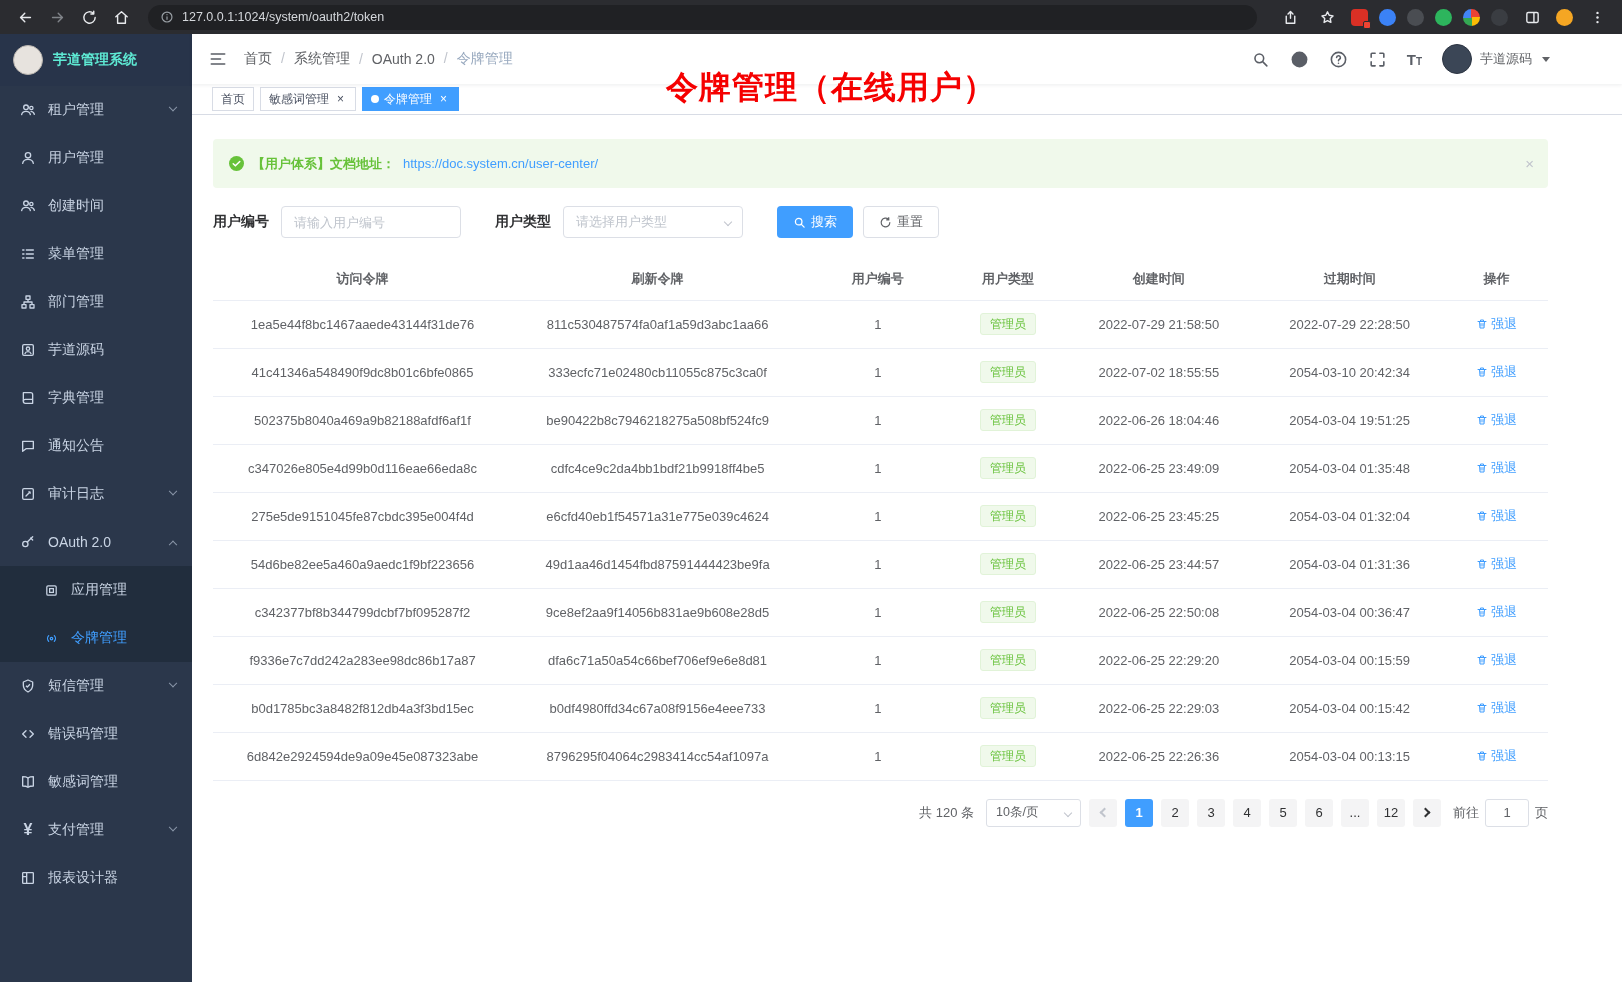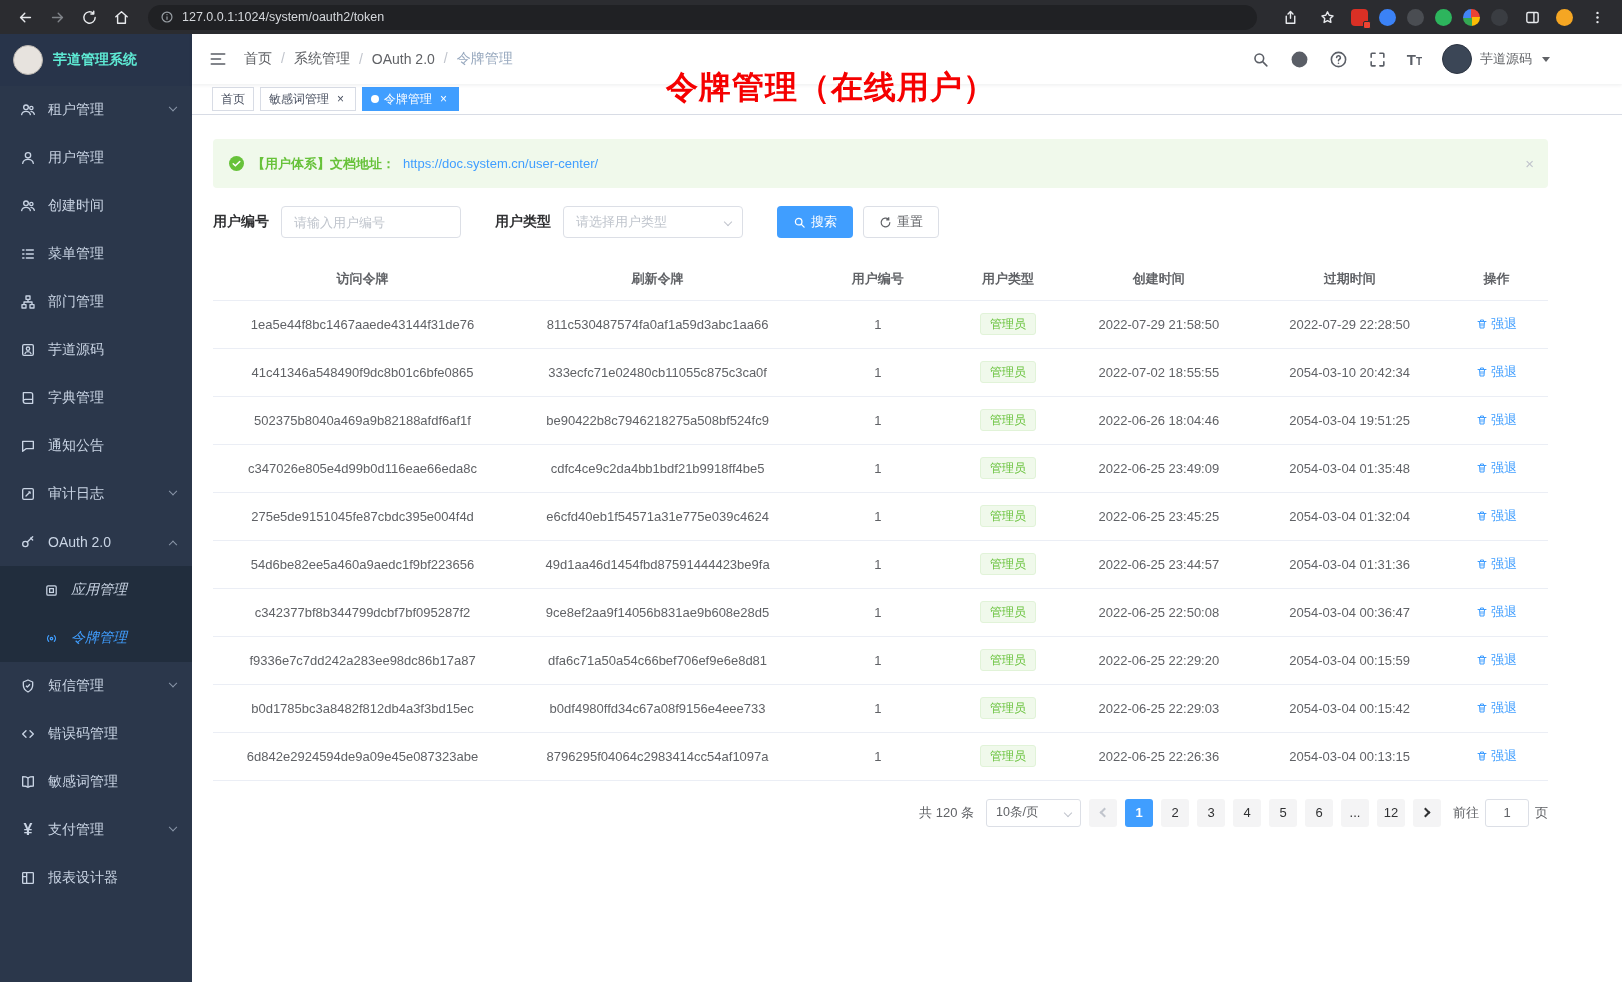--- a/index.html
+++ b/index.html
@@ -29,21 +29,21 @@
   .logo-avatar { width:30px; height:30px; border-radius:50%; background:#e7e3de; border:1px solid #b9b4ae; flex:none; }
   .logo-title { color:#5eead4; font-size:14px; font-weight:bold; white-space:nowrap; }
   .menu-item { height:48px; display:flex; align-items:center; gap:12px; padding:0 16px 0 20px; font-size:14px; color:#c9d4e4; cursor:pointer; }
   .menu-item .micon { width:16px; height:16px; flex:none; display:flex; }
   .menu-item .micon svg { width:16px; height:16px; }
   .mlabel { white-space:nowrap; }
   .chev { width:6px; height:6px; border-right:1.5px solid #8a96a8; border-bottom:1.5px solid #8a96a8; margin-left:auto; flex:none; }
   .chev.down { transform:rotate(45deg) translate(-2px,-2px); }
   .chev.up { transform:rotate(-135deg) translate(-2px,-2px); }
   .submenu { background:#212d3d; }
-  .submenu-item { height:48px; display:flex; align-items:center; gap:12px; padding:0 16px 0 44px; font-size:14px; color:#c9d4e4; cursor:pointer;font-style:italic; }
+  .submenu-item { height:48px; display:flex; align-items:center; gap:12px; padding:0 16px 0 44px; font-size:14px; color:#c9d4e4; cursor:pointer; }
   .submenu-item .micon { width:15px; height:15px; flex:none; display:flex; }
   .submenu-item .micon svg { width:15px; height:15px; }
   .submenu-item.active { color:#409eff; }
   .yen-glyph { font-size:16px; font-weight:bold; line-height:16px; width:16px; text-align:center; }
 
   
   .topbar { height:50px; display:flex; align-items:center; padding:0 72px 0 16px; gap:8px; background:#fff; box-shadow:0 1px 4px rgba(0,21,41,.08); position:relative; z-index:2; }
   .hamburger { width:20px; height:20px; color:#5a5e66; display:flex; margin-right:8px; }
   .hamburger svg { width:20px; height:20px; }
   .breadcrumb { display:flex; align-items:center; gap:9px; font-size:14px; color:#606266; }

